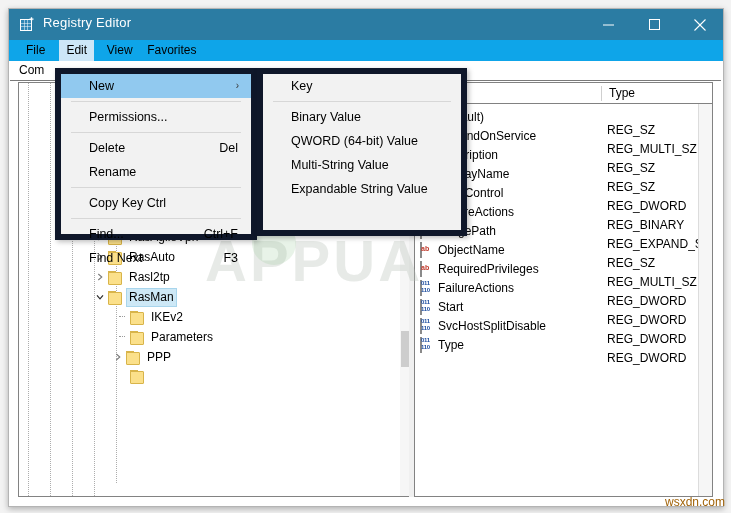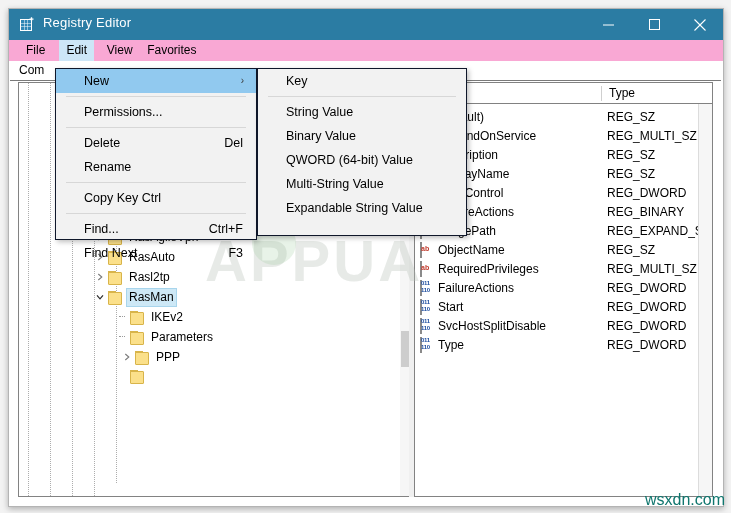--- a/index.html
+++ b/index.html
@@ -35,21 +35,21 @@
   .tb-btns{position:absolute;right:0;top:0;height:31px;display:flex;}
   .tb-btn{
     width:46px;height:31px;display:flex;align-items:center;justify-content:center;
     color:#ffffff;font-size:13px;line-height:1;
   }
   .tb-btn svg{display:block;}
 
   
   .menubar{
     position:absolute;left:0;top:31px;width:100%;height:21px;
-    background:#f9a8d4;border-bottom:1px solid #ffffff;
+    background:#0ea5e9;border-bottom:1px solid #ffffff;
   }
   .mb-item{
     position:absolute;top:0;height:21px;line-height:21px;
     font-size:12px;color:#000000;padding:0 7px;white-space:nowrap;
   }
   .mb-item.active{background:#cde6f7;}
 
   
   .addrbar{
     position:absolute;left:1px;top:52px;width:711px;height:20px;
@@ -119,21 +119,21 @@
     position:absolute;top:0;height:20px;line-height:20px;font-size:12px;color:#000;
     padding-left:8px;white-space:nowrap;
   }
   .lh-div{position:absolute;top:3px;width:1px;height:15px;background:#cfcfcf;}
   .lrow{
     position:absolute;left:0;width:100%;height:19px;
     font-size:12px;color:#000;white-space:nowrap;
   }
   .lrow .ic{position:absolute;left:5px;top:2px;width:14px;height:14px;}
   .lrow .nm{position:absolute;left:23px;top:0;line-height:19px;}
-  .lrow .tp{position:absolute;left:192px;top:0;line-height:19px;}
+  .lrow .tp{position:absolute;left:192px;top:13px;line-height:19px;}
 
   
   .icon-ab,.icon-bin{
     width:14px;height:14px;position:relative;
     background:#ffffff;border:1px solid #8a8a8a;box-sizing:border-box;
   }
   .icon-ab span{
     position:absolute;left:0;top:0;right:0;bottom:0;
     font-size:7px;line-height:12px;text-align:center;color:#c0392b;font-weight:bold;
     font-family:"Liberation Sans",sans-serif;
@@ -152,21 +152,21 @@
   .vthumb{position:absolute;left:1px;width:12px;background:#cdcdcd;}
 
   
   .lvscroll{
     position:absolute;right:0px;top:0;width:14px;bottom:0;background:#f6f6f6;
   }
   .lvthumb{position:absolute;left:1px;width:12px;background:#cdcdcd;}
 
   
   .menu{
-    position:absolute;background:#f2f2f2;border:1px solid #0f172a;
+    position:absolute;background:#f2f2f2;border:6px solid #0f172a;
     box-shadow:2px 2px 5px rgba(0,0,0,.25);
     box-sizing:border-box;
   }
   .mitem{
     position:relative;height:24px;line-height:24px;
     font-size:12.5px;color:#000;white-space:nowrap;
   }
   .mitem .mlabel{position:absolute;left:0;top:0;}
   .mitem .maccel{position:absolute;top:0;color:#000;}
   .mitem .marrow{position:absolute;top:0;font-size:10px;color:#3a3a3a;}
@@ -189,21 +189,21 @@
     color:rgba(181,191,181,.33);
     font-family:"Liberation Sans",sans-serif;
     pointer-events:none;user-select:none;
   }
   .wm-appual .head{
     position:absolute;left:47px;top:-6px;width:44px;height:44px;
     border-radius:50%;background:rgba(150,200,150,.22);
   }
   .wm-site{
     position:absolute;right:6px;bottom:4px;
-    font-size:16px;color:#0f766e;
+    font-size:12px;color:#a16207;
     font-family:"Liberation Sans",sans-serif;
   }
 </style>
 </head>
 <body>
 
 <div id="root">
 
   <div class="window">
 
@@ -433,21 +433,21 @@
                 <i></i>
               </span>
               <span class="folder">
                 <span class="ft"></span>
                 <span class="fb"></span>
               </span>
               <span class="tlabel">Parameters</span>
             </div>
           </div>
           <div class="tnode" style="position: absolute; left: 0px; top: 264px; width: 100%;">
-            <div class="twrap" style="left: 101px;">
+            <div class="twrap" style="left: 92px;">
               <span class="chev">
                 <svg width="8" height="8" viewBox="0 0 8 8">
                   <path d="M2.3 1 L5.8 4 L2.3 7" fill="none" stroke="#7b7b7b" stroke-width="1.1"></path>
                 </svg>
               </span>
               <span class="folder">
                 <span class="ft"></span>
                 <span class="fb"></span>
               </span>
               <span class="tlabel">PPP</span>
@@ -576,23 +576,20 @@
           <span class="maccel">F3</span>
         </div>
       </div>
 
     <div class="menu" id="new-menu">
         <div class="mitem">
           <span class="mlabel">Key</span>
         </div>
         <div class="msep"></div>
         <div class="mitem">
-          <span class="mlabel">String Value</span>
-        </div>
-        <div class="mitem">
           <span class="mlabel">Binary Value</span>
         </div>
         <div class="mitem">
           <span class="mlabel">QWORD (64-bit) Value</span>
         </div>
         <div class="mitem">
           <span class="mlabel">Multi-String Value</span>
         </div>
         <div class="mitem">
           <span class="mlabel">Expandable String Value</span>

